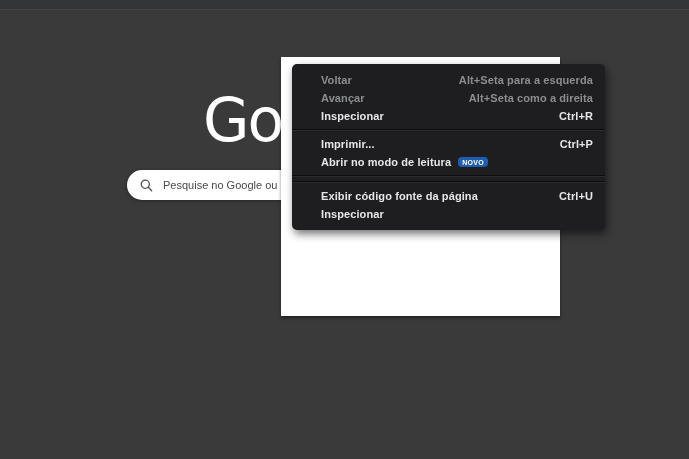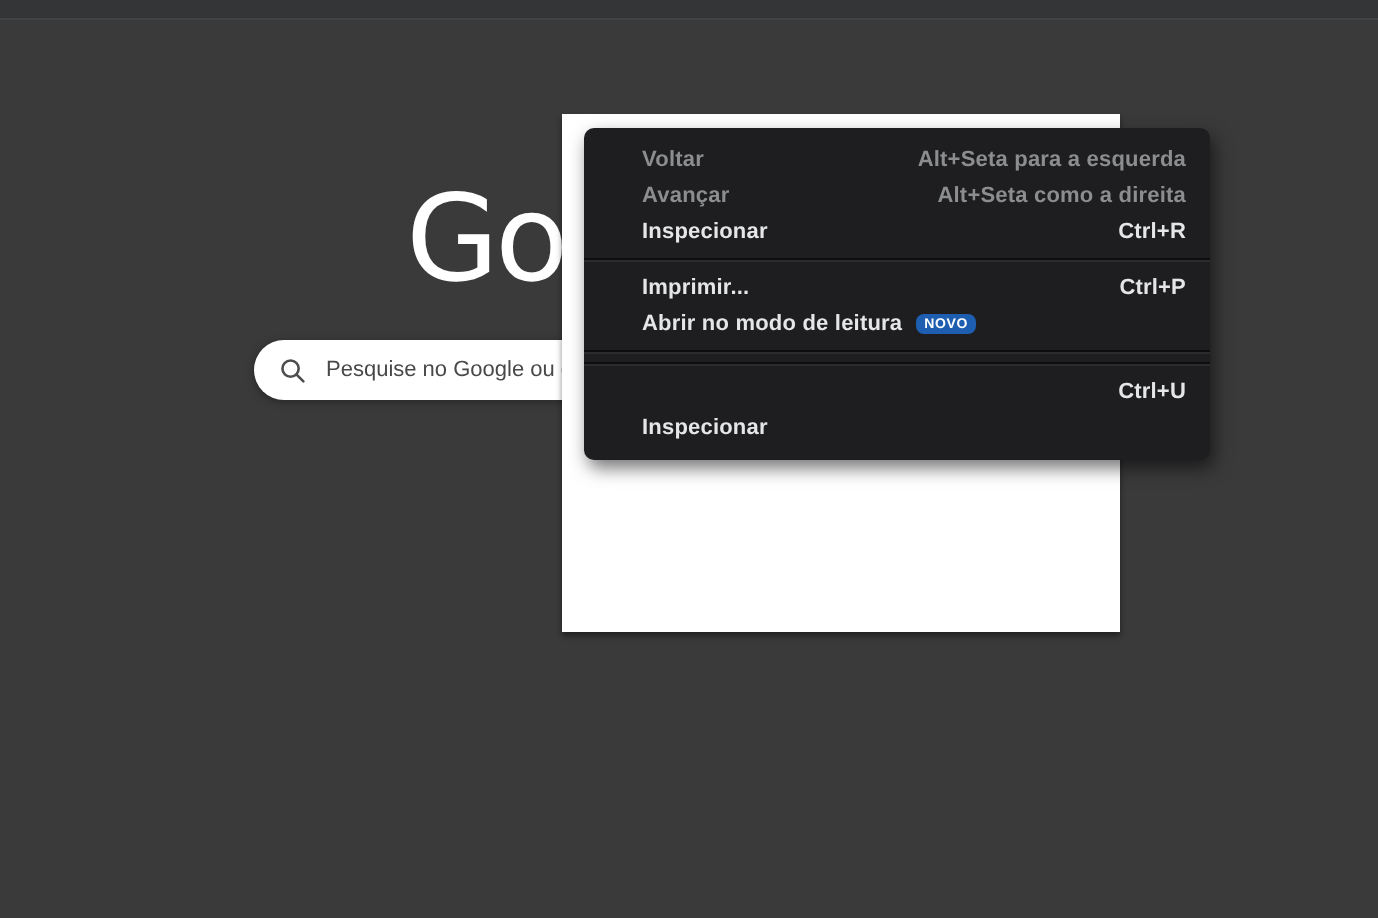--- a/index.html
+++ b/index.html
@@ -117,20 +117,21 @@
         <div class="menu-row">
           <span class="icon-slot"></span>
           <span>Abrir no modo de leitura</span>
           <span class="novo-badge">NOVO</span>
           <span class="menu-shortcut"></span>
         </div>
         <div class="menu-sep"></div>
         <div class="menu-sep"></div>
         <div class="menu-row">
           <span class="icon-slot"></span>
+          <span>Exibir código fonte da página</span>
           <span class="menu-shortcut">Ctrl+U</span>
         </div>
         <div class="menu-row">
           <span class="icon-slot"></span>
           <span>Inspecionar</span>
           <span class="menu-shortcut"></span>
         </div>
       </div>
   </div>
 </div>

